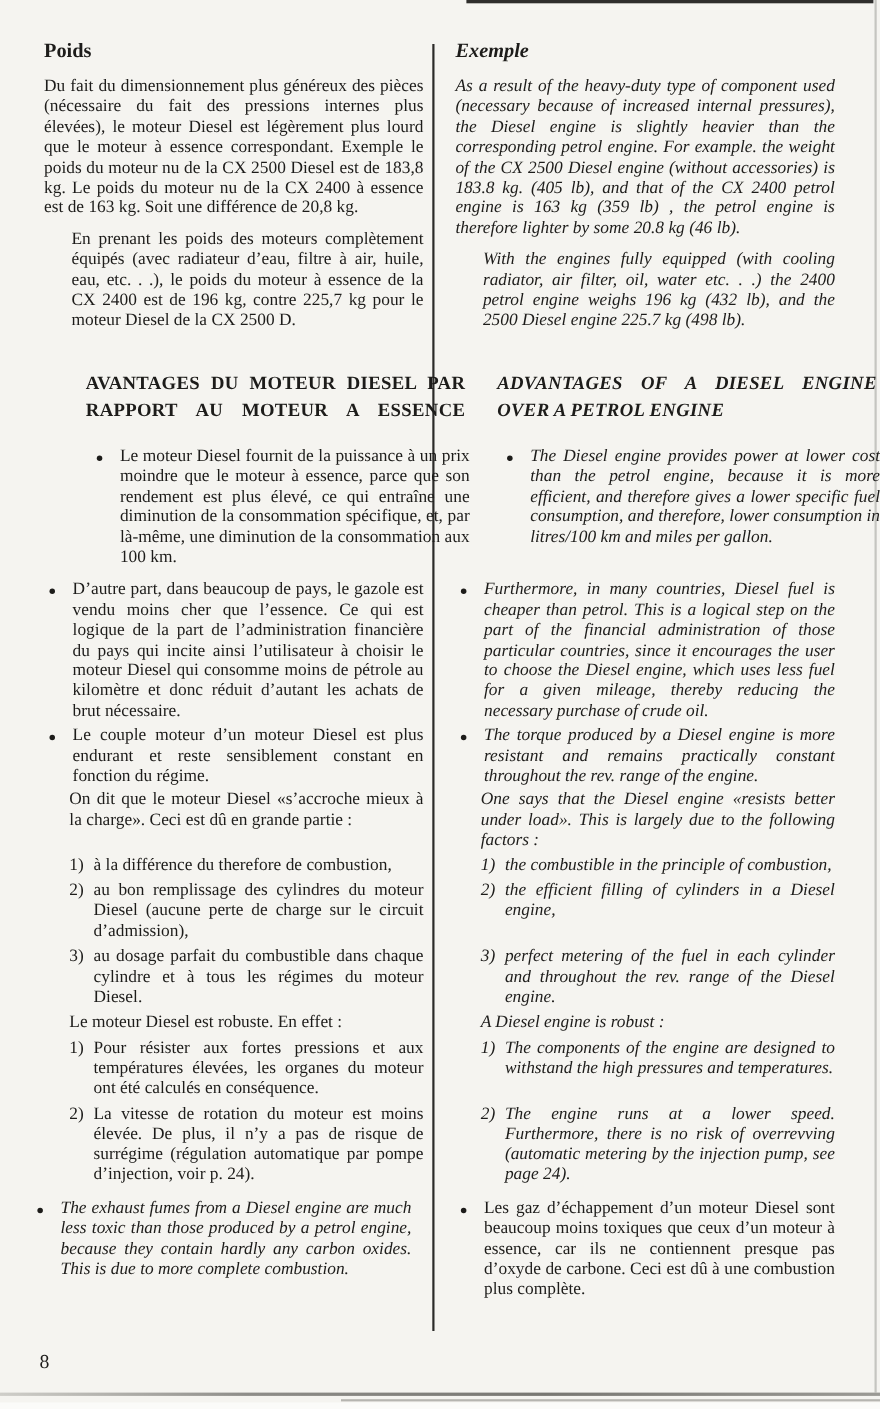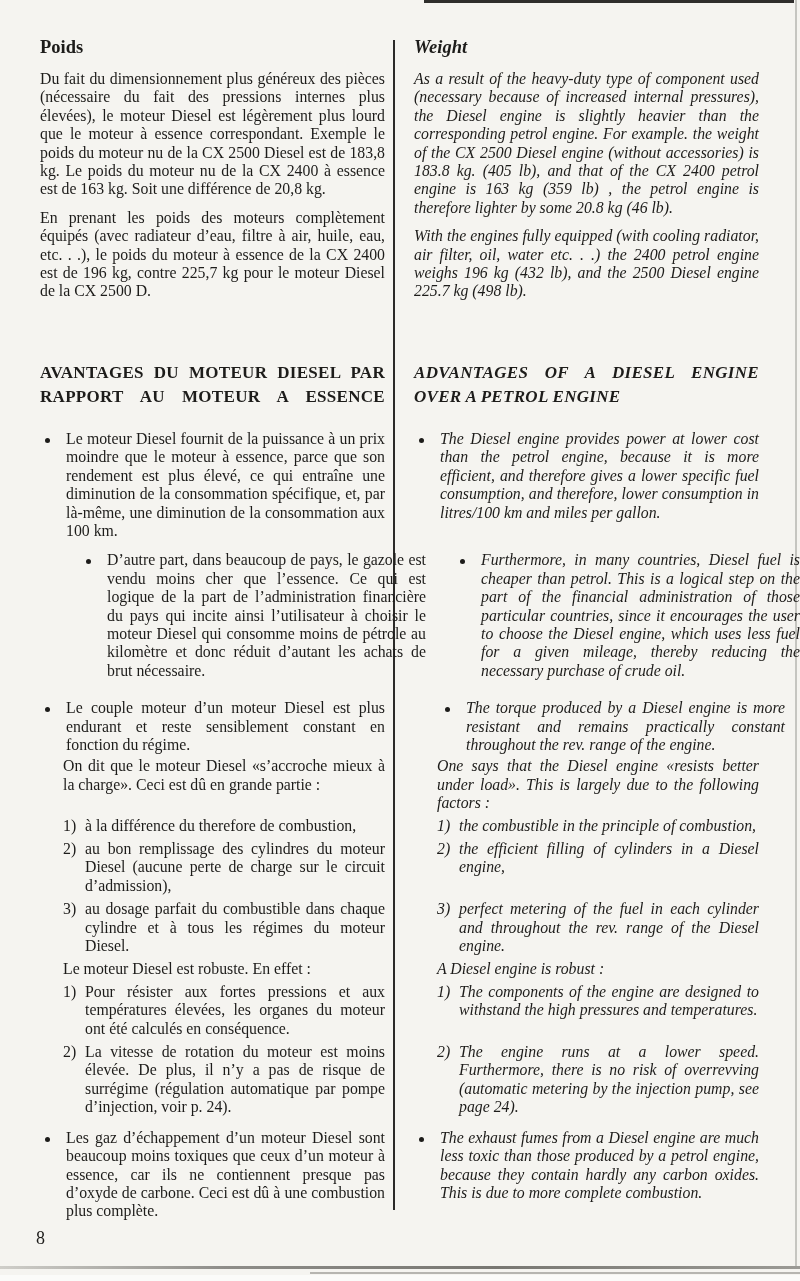--- a/index.html
+++ b/index.html
@@ -23,38 +23,38 @@
   .row{display:flex;align-items:flex-start;}
   .col{width:345px;font-size:15.8px;line-height:18.4px;text-align:justify;}
   .col.fr{margin-left:40px;}
   .col.en{margin-left:29px;font-style:italic;}
 
   .h1{font-size:18.5px;font-weight:bold;line-height:22px;margin:0 0 12px 0;text-align:left;}
   .h2{font-size:17px;font-weight:bold;line-height:24px;letter-spacing:0.3px;
       text-align:justify;margin:0;}
   .col.fr .h2{text-align-last:justify;}
   p{margin:0;}
-  .p2{margin-top:10px;}
+  .p2{margin-top:10px;margin-left:25px;}
 
   .bullet{display:flex;margin:0;}
   .dot{width:26px;flex-shrink:0;position:relative;}
   .dot::before{content:'';position:absolute;left:5px;top:8px;width:5px;height:5px;
       border-radius:50%;background:#1d1c1a;}
   .btxt{flex:1;}
 
   .subpara{margin-left:23px;}
   .numbered{display:flex;margin-left:23px;}
   .num{width:22px;flex-shrink:0;}
   .ntxt{flex:1;}
 
   
-  .r-advhead{margin-top:60px;}
-  .r-b1{margin-top:21px;}
-  .r-b2{margin-top:11px;justify-content:flex-end;}
-  .r-b3{margin-top:19px;gap:26px;}
+  .r-advhead{margin-top:36px;padding-left:38px;}
+  .r-b1{margin-top:21px;margin-left:43px;}
+  .r-b2{margin-top:11px;}
+  .r-b3{margin-top:4px;}
   .r-ondit{margin-top:3px;}
   .r-n1{margin-top:4px;}
   .r-n2{margin-top:5px;}
   .r-n3{margin-top:5px;}
   .r-robust{margin-top:5px;}
   .r-rn1{margin-top:4px;}
   .r-rn2{margin-top:5px;}
   .r-b4{margin-top:12px;}
 
   .pageno{position:absolute;left:36px;top:1228px;font-size:18px;line-height:20px;}
@@ -69,21 +69,21 @@
 
   <div class="grid">
 
     <div class="row r-weight">
       <div class="col fr">
         <div class="h1">Poids</div>
         <p>Du fait du dimensionnement plus généreux des pièces (nécessaire du fait des pressions internes plus élevées), le moteur Diesel est légèrement plus lourd que le moteur à essence correspondant. Exemple le poids du moteur nu de la CX 2500 Diesel est de 183,8 kg. Le poids du moteur nu de la CX 2400 à essence est de 163 kg. Soit une différence de 20,8 kg.</p>
         <p class="p2">En prenant les poids des moteurs complètement équipés (avec radiateur d’eau, filtre à air, huile, eau, etc. . .), le poids du moteur à essence de la CX 2400 est de 196 kg, contre 225,7 kg pour le moteur Diesel de la CX 2500 D.</p>
       </div>
       <div class="col en">
-        <div class="h1">Weight</div>
+        <div class="h1">Exemple</div>
         <p>As a result of the heavy-duty type of component used (necessary because of increased internal pressures), the Diesel engine is slightly heavier than the corresponding petrol engine. For example. the weight of the CX 2500 Diesel engine (without accessories) is 183.8 kg. (405 lb), and that of the CX 2400 petrol engine is 163 kg (359 lb) , the petrol engine is therefore lighter by some 20.8 kg (46 lb).</p>
         <p class="p2">With the engines fully equipped (with cooling radiator, air filter, oil, water etc. . .) the 2400 petrol engine weighs 196 kg (432 lb), and the 2500 Diesel engine 225.7 kg (498 lb).</p>
       </div>
     </div>
 
     <div class="row r-advhead">
       <div class="col fr">
         <div class="h2">AVANTAGES DU MOTEUR DIESEL PAR RAPPORT AU MOTEUR A ESSENCE</div>
       </div>
       <div class="col en">
@@ -223,30 +223,30 @@
       </div>
       <div class="col en">
         <div class="numbered">
           <span class="num">2)</span>
           <div class="ntxt">The engine runs at a lower speed. Furthermore, there is no risk of overrevving (automatic metering by the injection pump, see page 24).</div>
         </div>
       </div>
     </div>
 
     <div class="row r-b4">
+      <div class="col en">
+        <div class="bullet">
+          <span class="dot"></span>
+          <div class="btxt">The exhaust fumes from a Diesel engine are much less toxic than those produced by a petrol engine, because they contain hardly any carbon oxides. This is due to more complete combustion.</div>
+        </div>
+      </div>
       <div class="col fr">
         <div class="bullet">
           <span class="dot"></span>
           <div class="btxt">Les gaz d’échappement d’un moteur Diesel sont beaucoup moins toxiques que ceux d’un moteur à essence, car ils ne contiennent presque pas d’oxyde de carbone. Ceci est dû à une combustion plus complète.</div>
-        </div>
-      </div>
-      <div class="col en">
-        <div class="bullet">
-          <span class="dot"></span>
-          <div class="btxt">The exhaust fumes from a Diesel engine are much less toxic than those produced by a petrol engine, because they contain hardly any carbon oxides. This is due to more complete combustion.</div>
         </div>
       </div>
     </div>
 
   </div>
 
   <div class="pageno">8</div>
 
   <div class="bottomband"></div>
   <div class="bottomecho"></div>

